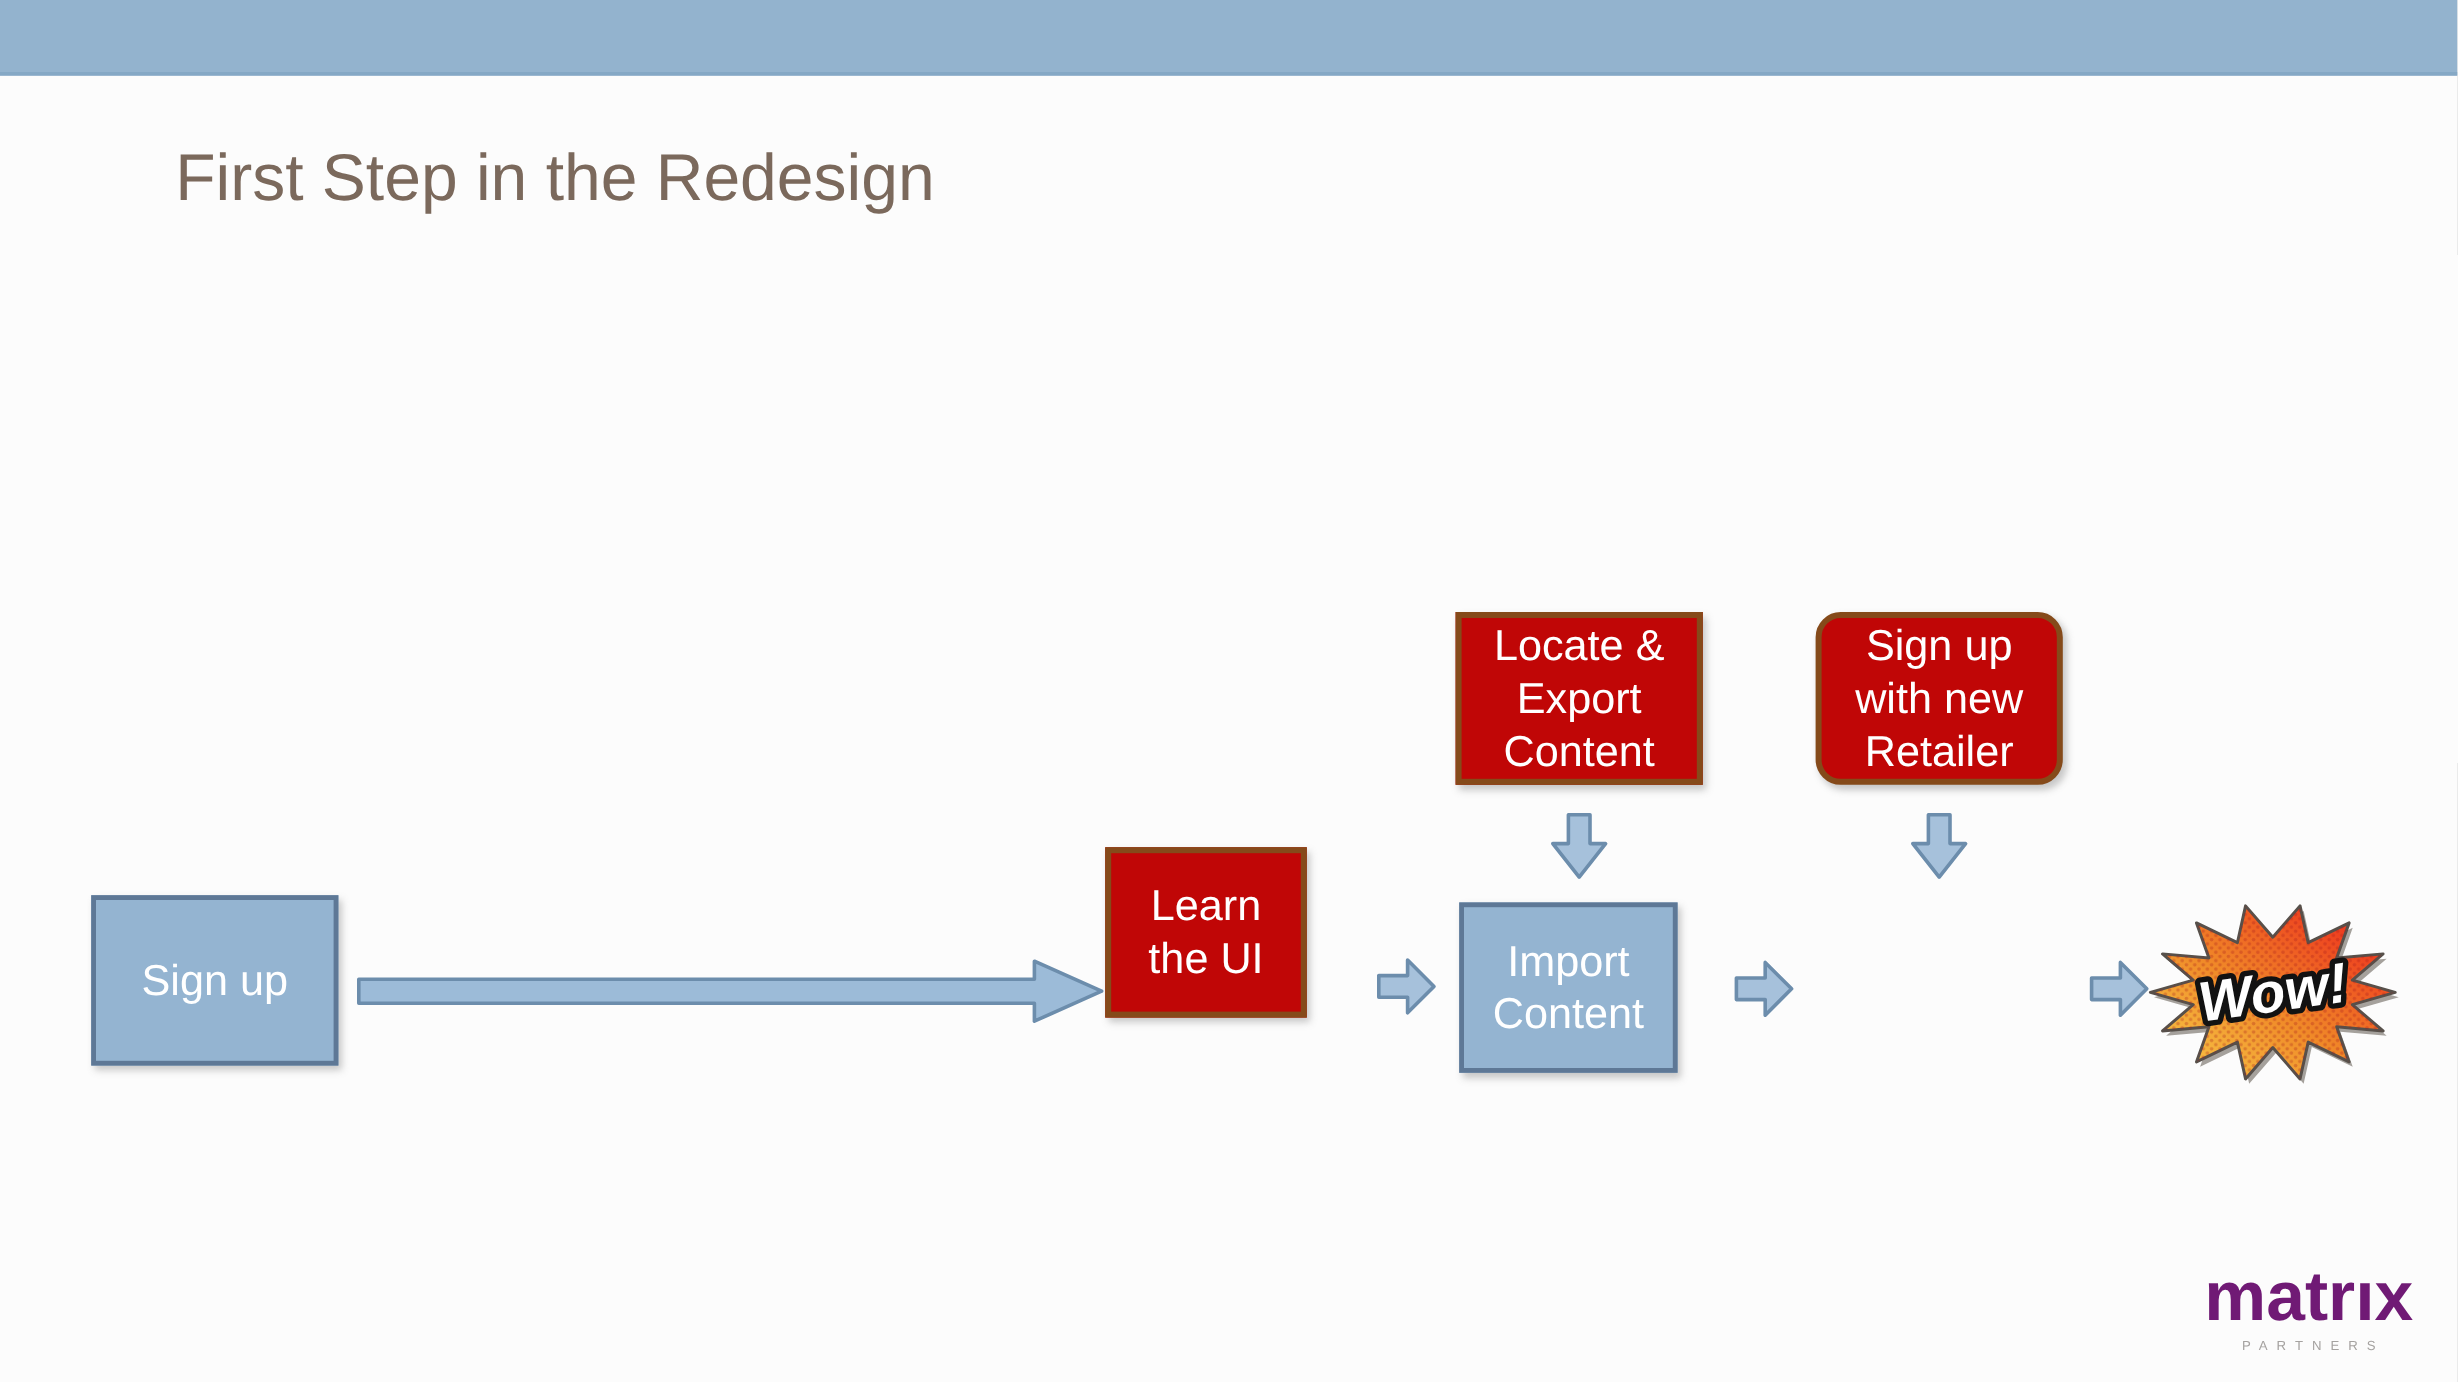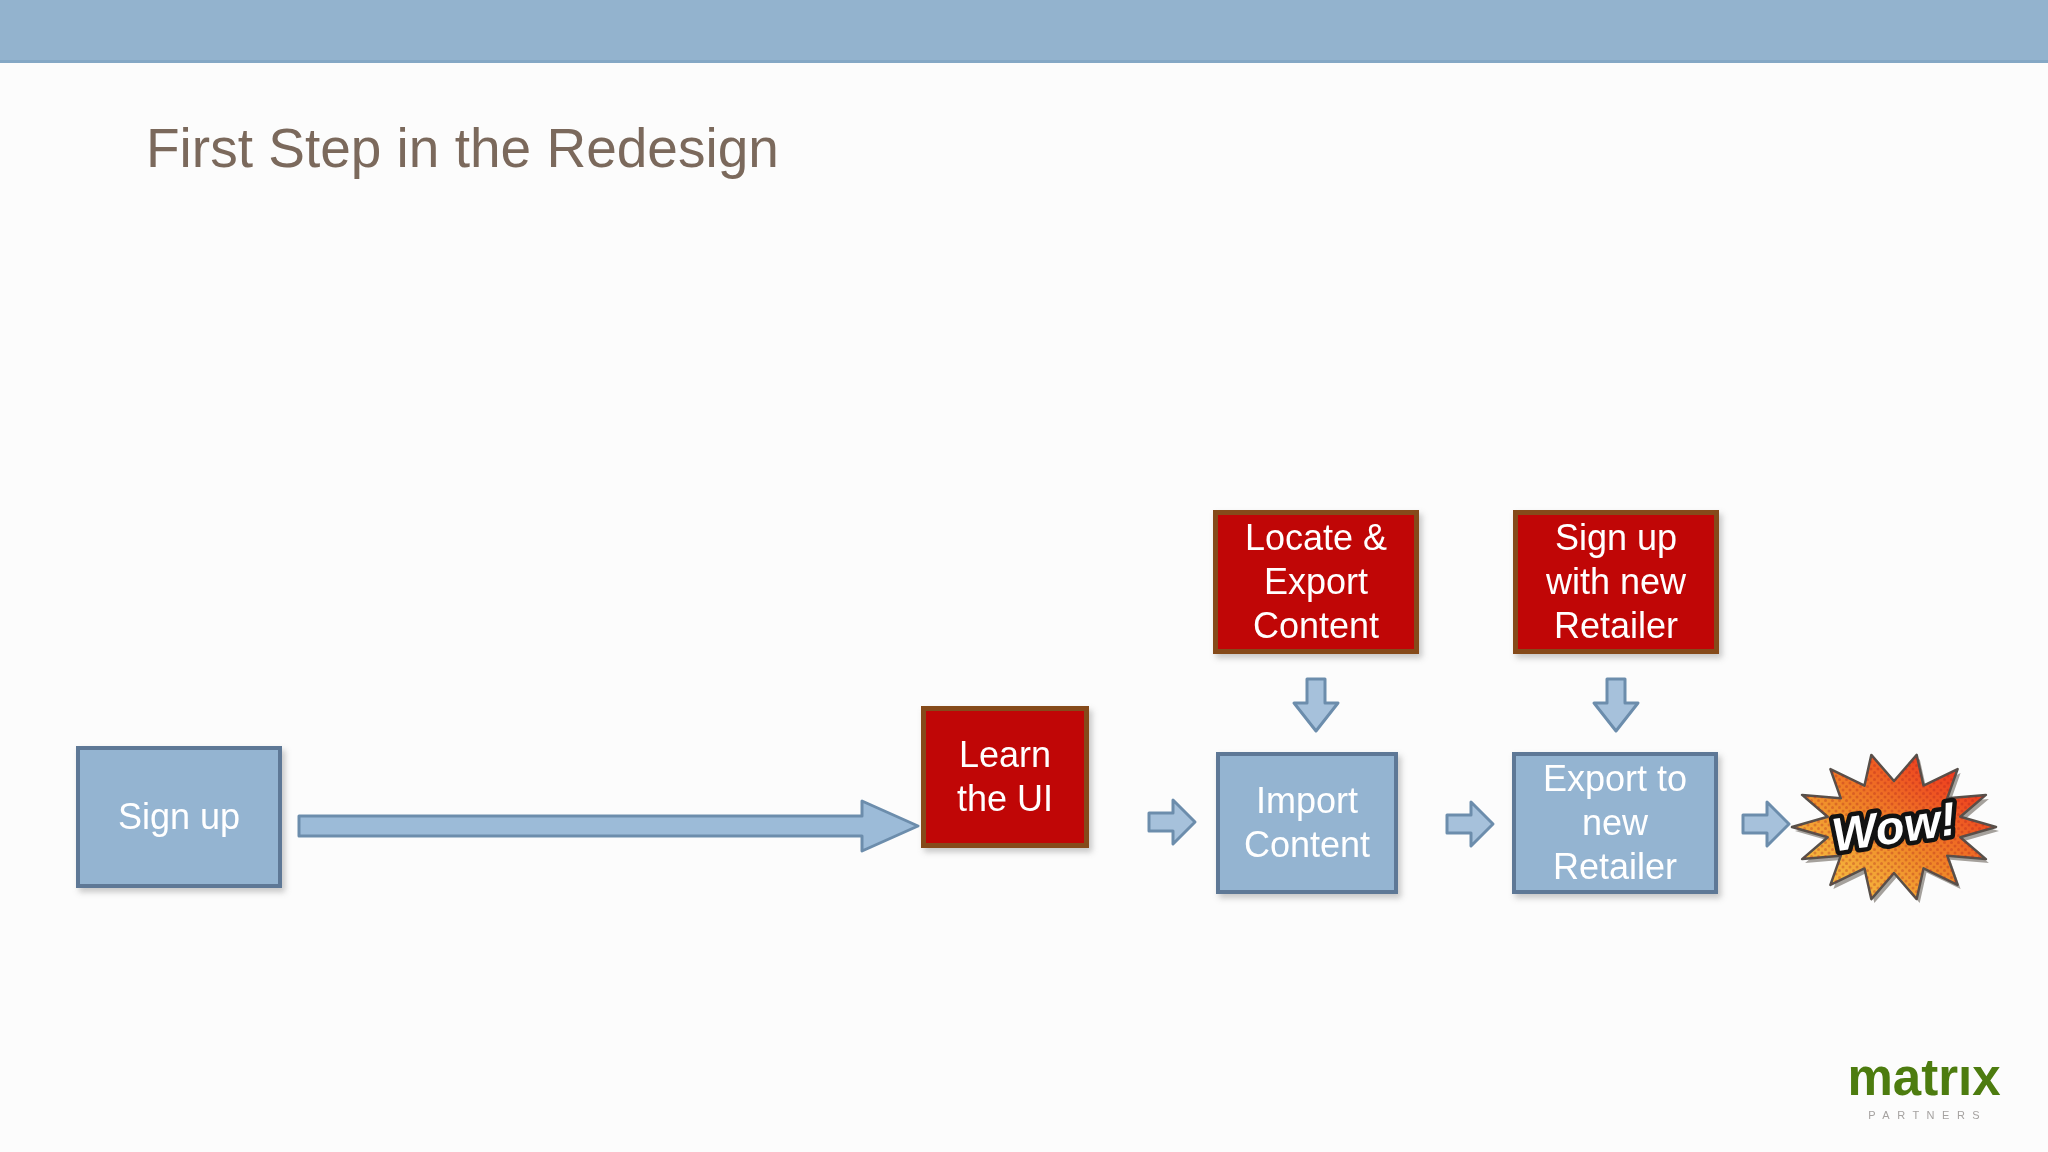--- a/index.html
+++ b/index.html
@@ -29,37 +29,37 @@
     padding:2px 16px;
   }
   .box.blue{background:#94b4d1;border:4px solid #5e7896;}
   .box.red{background:#c00606;border:5px solid #854a1a;}
 
   #box-signup {left:76px;  top:746px; width:206px; height:142px;}
   #box-learn  {left:921px; top:706px; width:168px; height:142px;}
   #box-import {left:1216px;top:752px; width:182px; height:142px;}
   #box-export {left:1512px;top:752px; width:206px; height:142px;}
   #box-locate {left:1213px;top:510px; width:206px; height:144px;}
-  #box-signup2{left:1513px;top:510px; width:206px; height:144px;}
+  #box-signup2{left:1513px;top:510px; width:206px; height:144px;border-radius:21px;}
 
   .arrow{position:absolute;}
   #arrow-long{left:296px;top:794px;}
   #arrow-r1{left:1146px;top:790px;}
   #arrow-r2{left:1444px;top:792px;}
   #arrow-r3{left:1740px;top:792px;}
   #arrow-d1{left:1284px;top:676px;}
   #arrow-d2{left:1584px;top:676px;}
   #wow{position:absolute;left:1778px;top:746px;}
 
   .logo{
     position:absolute;left:1830px;top:1052px;width:188px;
     text-align:center;
   }
   .logo-word{
-    font-size:51px;font-weight:700;color:#4d7c0f;
+    font-size:58px;font-weight:700;color:#701a75;
     line-height:1;letter-spacing:0px;
   }
   .logo-sub{
     margin-top:6px;font-size:11px;font-weight:400;color:#a5a2a0;
     letter-spacing:7.5px;margin-right:-7.5px;
   }
 </style>
 </head>
 <body>
 
@@ -86,23 +86,20 @@
   </svg>
 
   <div class="box blue" id="box-import">
     <span>Import Content</span>
   </div>
 
   <svg class="arrow" id="arrow-r2" width="52" height="64" viewBox="0 0 52 64">
     <path d="M3,23 H27 V10 L49,32 L27,54 V41 H3 Z" fill="#a6c1db" stroke="#6c8dac" stroke-width="3" stroke-linejoin="round"></path>
   </svg>
 
-  <div class="box blue" id="box-export">
-    <span>Export to new Retailer</span>
-  </div>
 
   <svg class="arrow" id="arrow-r3" width="52" height="64" viewBox="0 0 52 64">
     <path d="M3,23 H27 V10 L49,32 L27,54 V41 H3 Z" fill="#a6c1db" stroke="#6c8dac" stroke-width="3" stroke-linejoin="round"></path>
   </svg>
 
   <svg id="wow" width="232" height="162" viewBox="0 0 232 162">
     <defs>
       <linearGradient id="wowGrad" x1="0%" y1="100%" x2="100%" y2="0%">
         <stop offset="0%" stop-color="#f9d34c"></stop>
         <stop offset="45%" stop-color="#f08a28"></stop>

